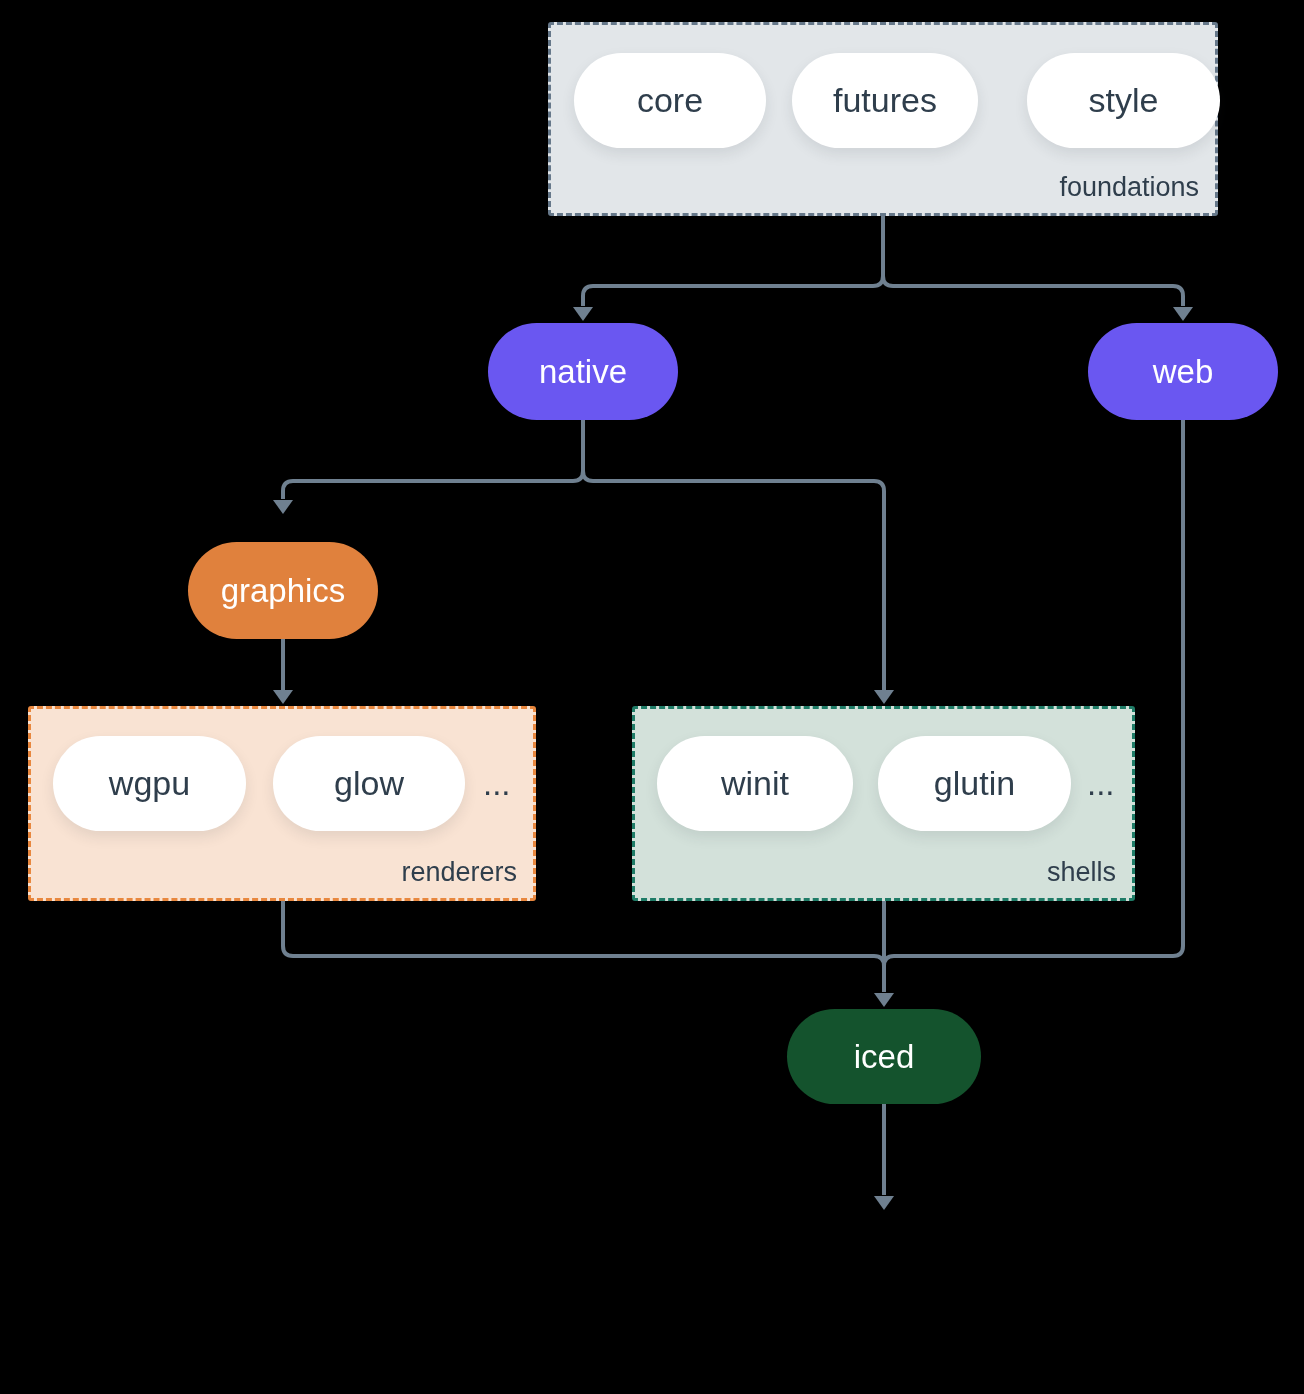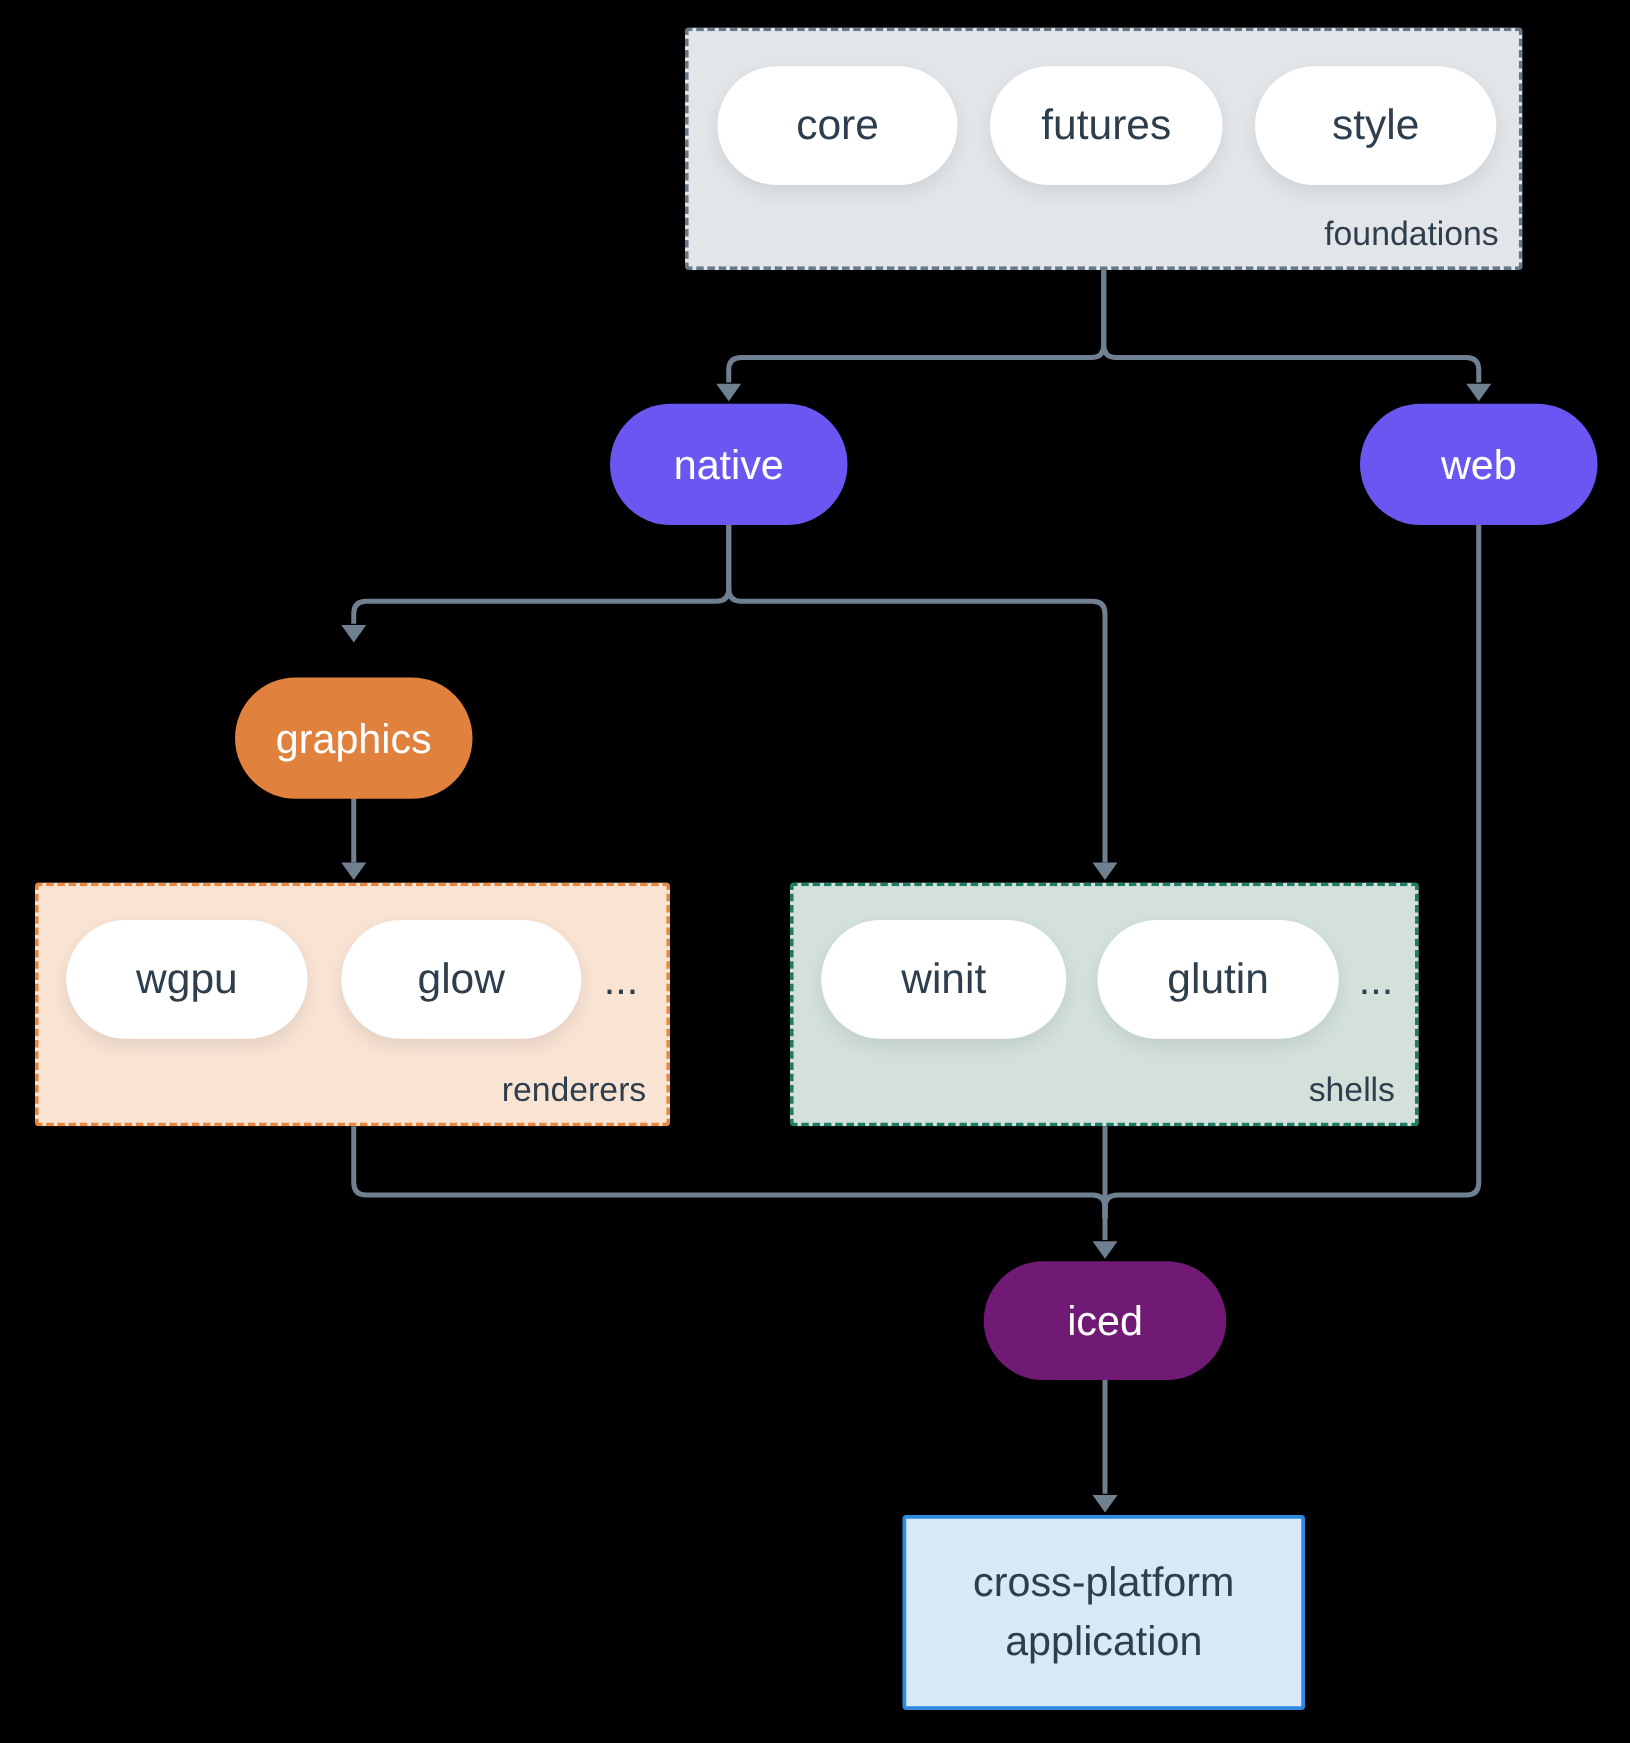--- a/index.html
+++ b/index.html
@@ -40,21 +40,21 @@
     display: flex;
     align-items: center;
     justify-content: center;
     font-size: 34px;
     color: #2f3e4c;
     box-shadow: 0 6px 14px rgba(40,50,60,0.10);
   }
   #group-foundations .pill { top: 28px; height: 95px; }
   #crate-core    { left: 23px;  width: 192px; }
   #crate-futures { left: 241px; width: 186px; }
-  #crate-style   { left: 453px; width: 193px; }
+  #crate-style   { left: 476px; width: 193px; }
 
   #group-renderers .pill, #group-shells .pill { top: 27px; height: 95px; }
   #crate-wgpu   { left: 22px;  width: 193px; }
   #crate-glow   { left: 242px; width: 192px; }
   #crate-winit  { left: 22px;  width: 196px; }
   #crate-glutin { left: 243px; width: 193px; }
 
   .ellipsis {
     position: absolute;
     top: 27px;
@@ -73,21 +73,21 @@
     display: flex;
     align-items: center;
     justify-content: center;
     font-size: 33px;
     color: #ffffff;
     text-align: right;
   }
   #node-native   { left: 488px;  top: 323px;  width: 190px; height: 97px; background: #6a57f1; }
   #node-web      { left: 1088px; top: 323px;  width: 190px; height: 97px; background: #6a57f1; }
   #node-graphics { left: 188px;  top: 542px;  width: 190px; height: 97px; background: #e0813d; }
-  #node-iced     { left: 787px;  top: 1009px; width: 194px; height: 95px; background: #701a75; }
+  #node-iced     { left: 787px;  top: 1009px; width: 194px; height: 95px; background: #14532d; }
 
   .app-box {
     position: absolute;
     left: 722px; top: 1212px; width: 322px; height: 156px;
     box-sizing: border-box;
     background: #d7e8f8;
     border: 3px solid #2e89df;
     border-radius: 3px;
     display: flex;
     flex-direction: column;
@@ -175,18 +175,14 @@
       <span>glutin</span>
     </div>
     <div class="ellipsis">...</div>
     <div class="group-label">shells</div>
   </div>
 
   <div class="node" id="node-iced">
     <span>iced</span>
   </div>
 
-  <div class="app-box">
-    <span>cross-platform</span>
-    <span>application</span>
-  </div>
 
 </div>
 
 </body></html>

